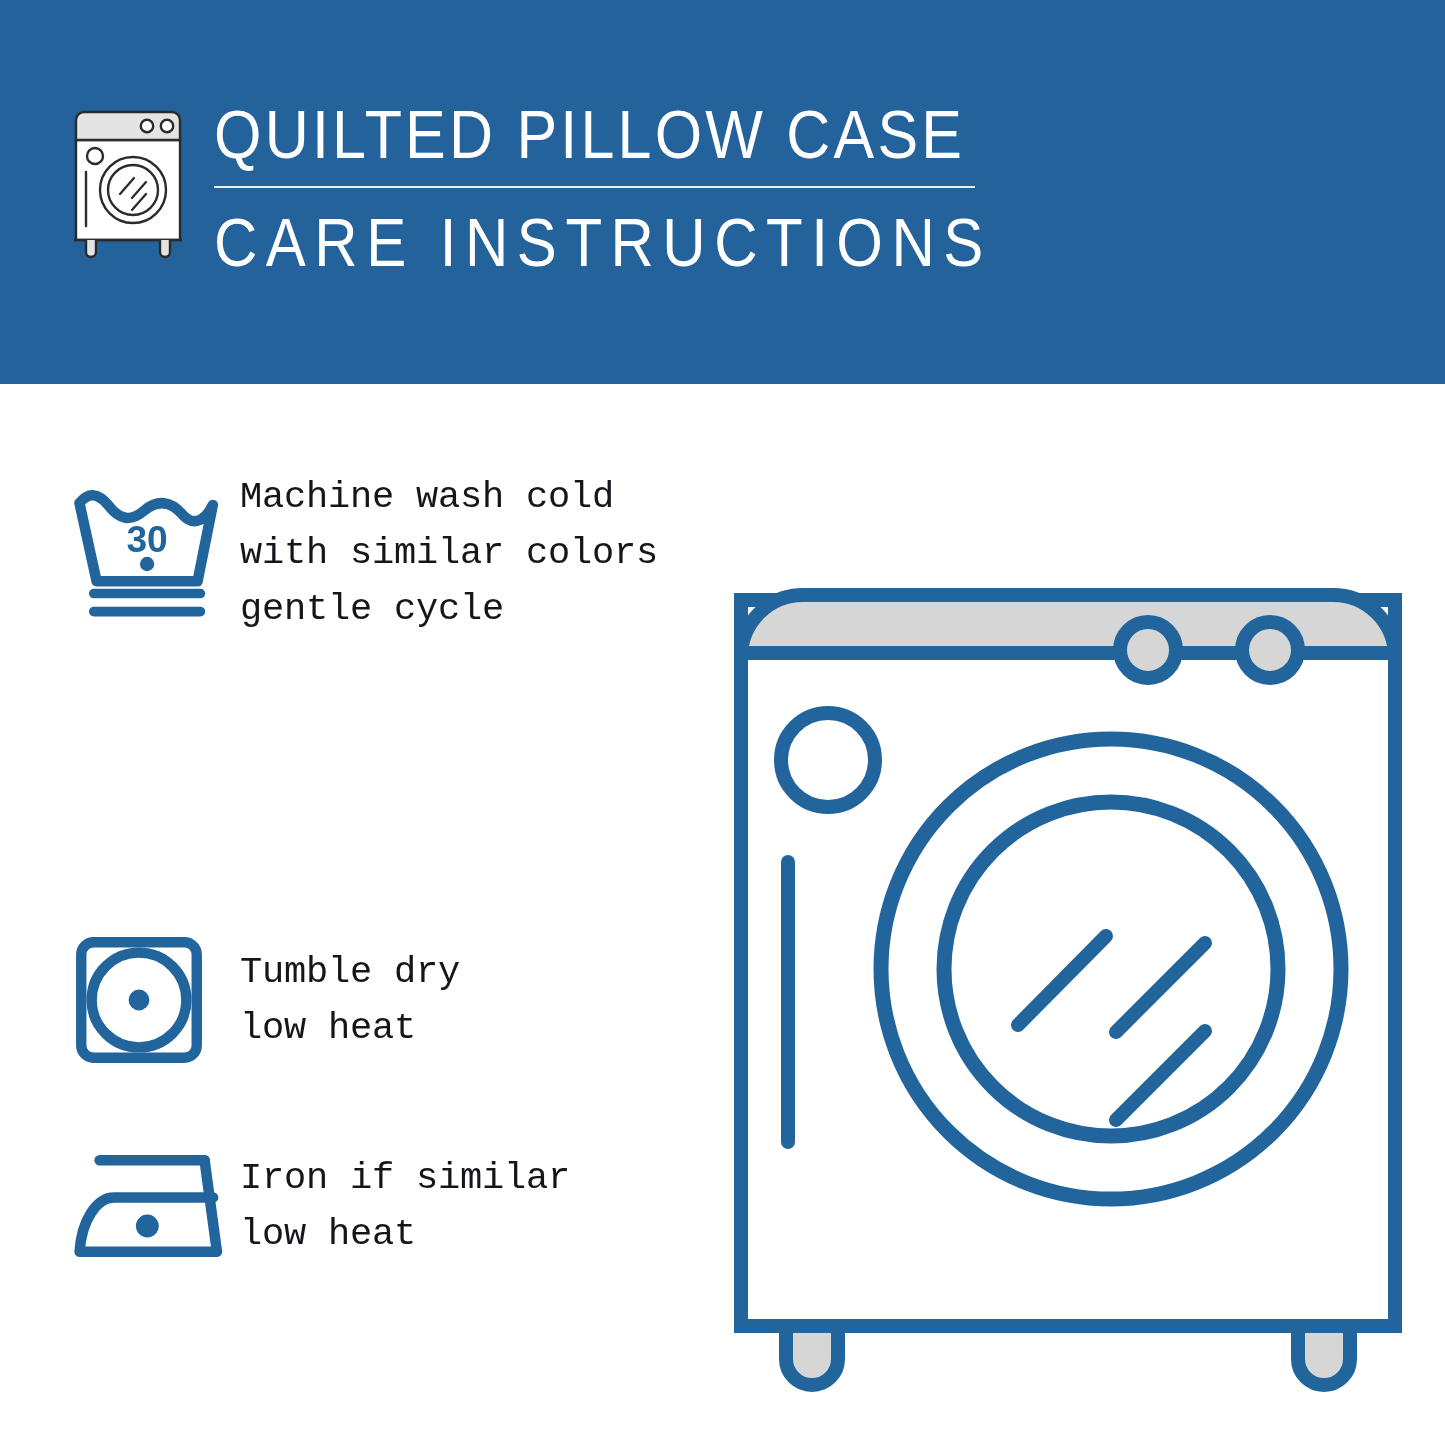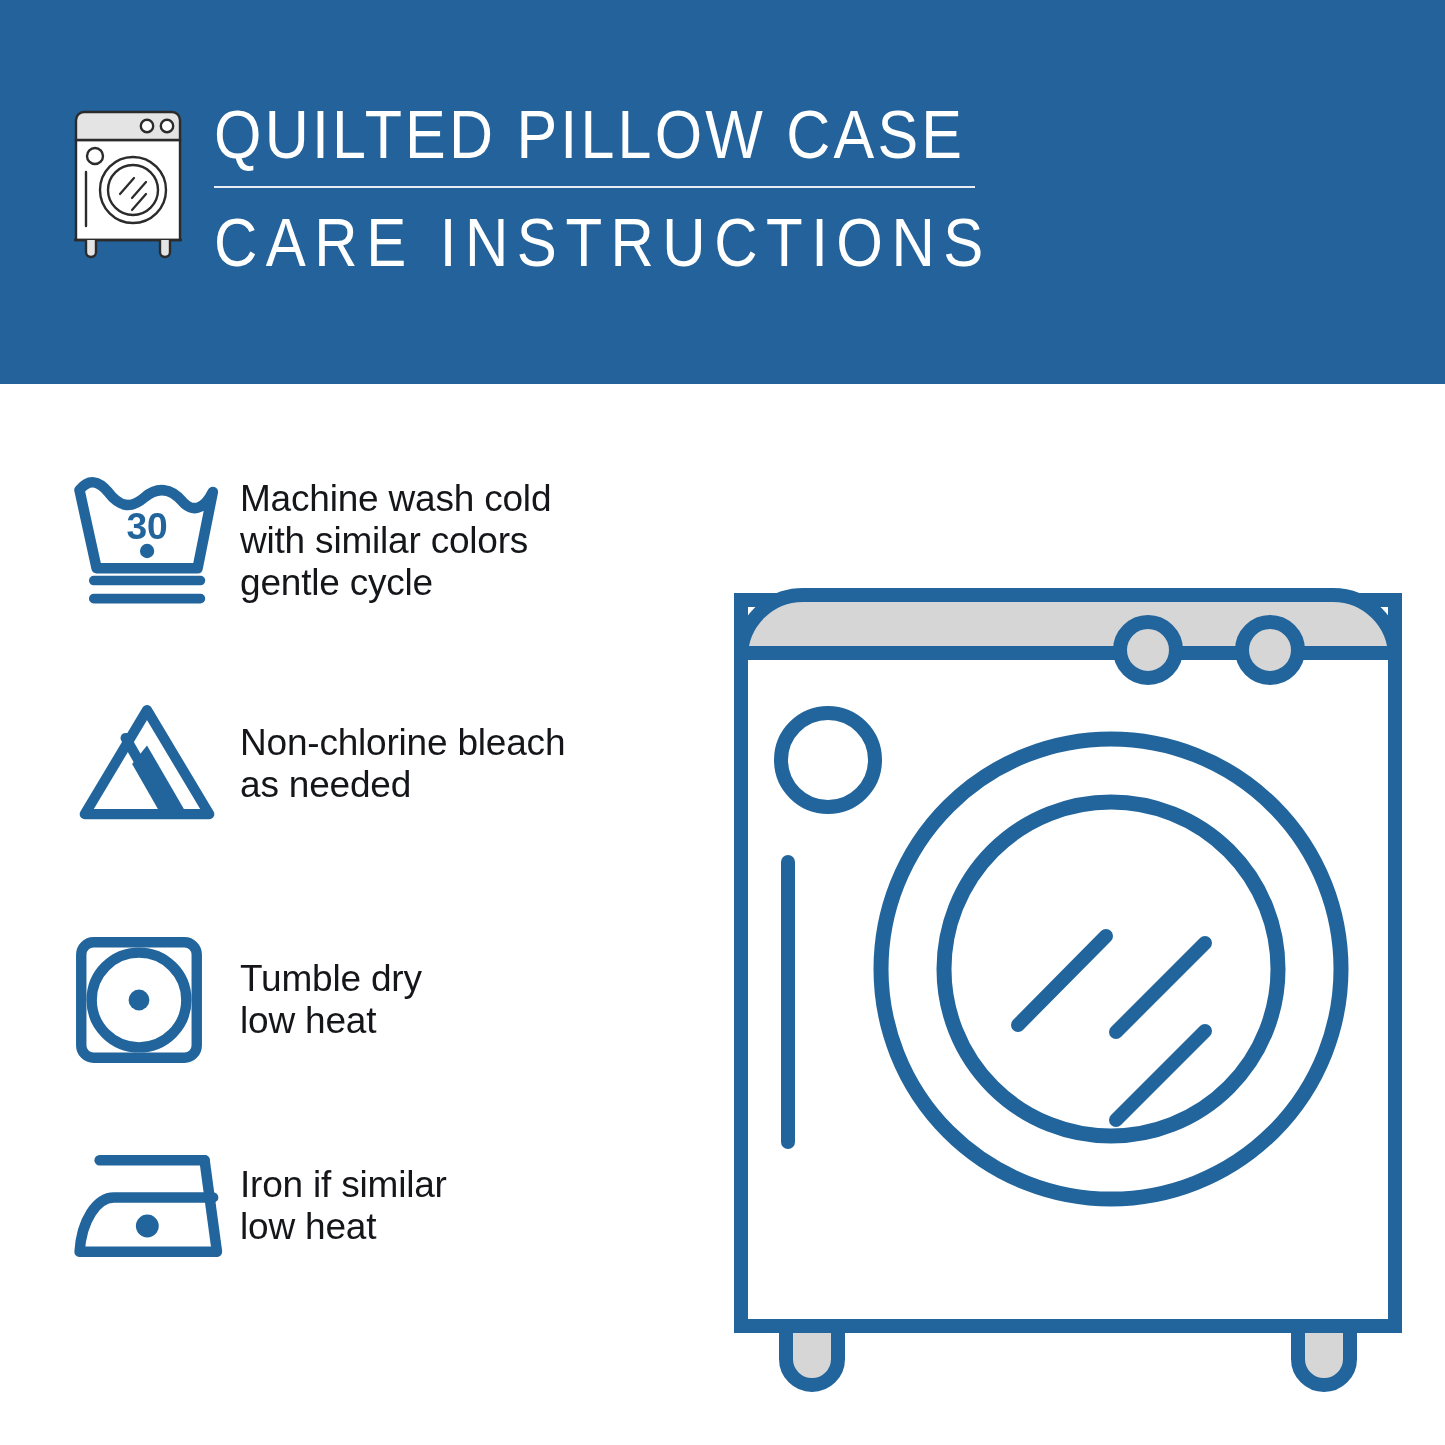--- a/index.html
+++ b/index.html
@@ -96,23 +96,23 @@
     width: 180px;
     flex: 0 0 180px;
     display: flex;
     align-items: center;
     justify-content: flex-start;
     padding-left: 8px;
   }
 
   .care-row-text {
     flex: 1 1 auto;
-    font-family: Liberation Sans, sans-serif;
+    font-family: Liberation Mono, monospace;
     font-size: 37px;
-    line-height: 42px;
+    line-height: 56px;
     font-weight: 400;
     color: #15161a;
     letter-spacing: -0.2px;
     white-space: pre-line;
   }
 
   #row-wash   { top: 128px; }
   #row-bleach { top: 358px; }
   #row-dry    { top: 588px; justify-content: flex-end; }
   #row-iron   { top: 803px; }
@@ -190,38 +190,20 @@
           <text x="83" y="73" text-anchor="middle" font-family="Liberation Sans, sans-serif" font-size="39" font-weight="bold" fill="#21659C">30</text>
 
           <circle cx="83" cy="86" r="7.5" fill="#21659C"></circle>
         </svg>
       </div>
       <div class="care-row-text">Machine wash cold
 with similar colors
 gentle cycle</div>
     </div>
 
-    <div class="care-row" id="row-bleach">
-      <div class="care-row-icon">
-        <svg viewBox="0 0 170 140" width="158" height="130" aria-hidden="true">
-
-          <path d="M85 12 L152 124 L18 124 Z" fill="none" stroke="#21659C" stroke-width="11" stroke-linejoin="round"></path>
-
-          <path d="M85 50 L128 124 L100 124 L69 70 Z" fill="#21659C"></path>
-          <path d="M60 55 L97 119" fill="none" stroke="#21659C" stroke-width="0"></path>
-
-          <line x1="74" y1="42" x2="121" y2="124" stroke="#21659C" stroke-width="0"></line>
-
-          <path d="M55 62 L90 124 L62 124 L40 86 Z" fill="#21659C" opacity="0"></path>
-          <line x1="62" y1="42" x2="108" y2="122" stroke="#21659C" stroke-width="11" stroke-linecap="round"></line>
-        </svg>
-      </div>
-      <div class="care-row-text">Non-chlorine bleach
-as needed</div>
-    </div>
 
     <div class="care-row" id="row-dry">
       <div class="care-row-icon">
         <svg viewBox="0 0 150 150" width="142" height="142" aria-hidden="true">
           <rect x="14" y="14" width="122" height="122" rx="13" ry="13" fill="none" stroke="#21659C" stroke-width="11"></rect>
           <circle cx="75" cy="75" r="50" fill="none" stroke="#21659C" stroke-width="11"></circle>
           <circle cx="75" cy="75" r="11" fill="#21659C"></circle>
         </svg>
       </div>
       <div class="care-row-text">Tumble dry

